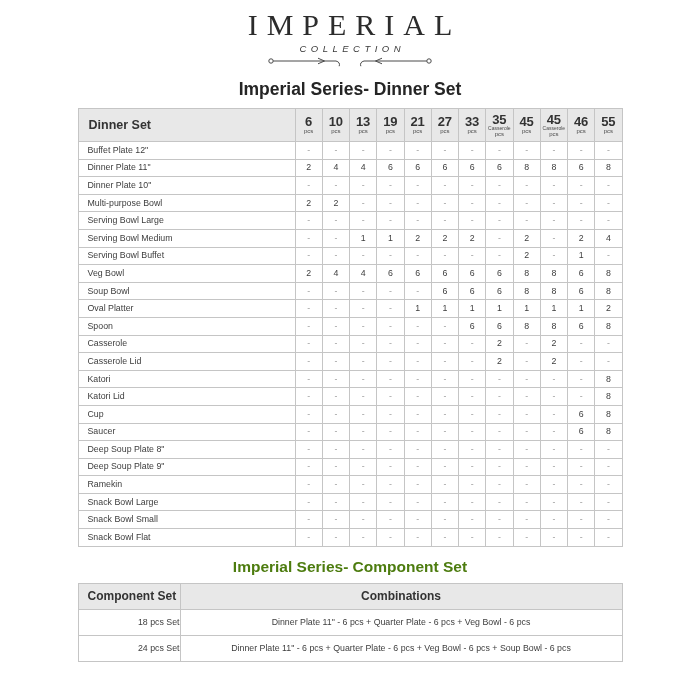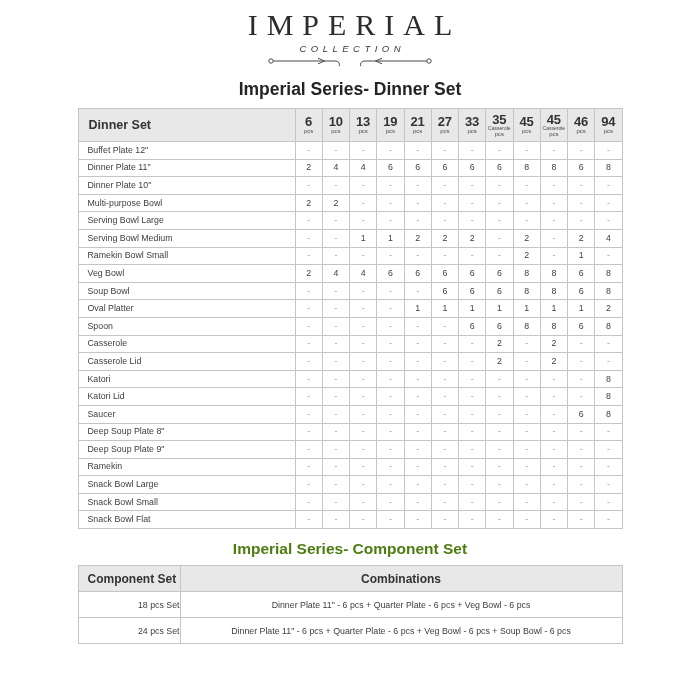--- a/index.html
+++ b/index.html
@@ -140,21 +140,21 @@
           <th class="colhead">
             <span class="num">45</span>
             <span class="note">Casserole</span>
             <span class="unit">pcs</span>
           </th>
           <th class="colhead">
             <span class="num">46</span>
             <span class="unit">pcs</span>
           </th>
           <th class="colhead">
-            <span class="num">94</span>
+            <span class="num">55</span>
             <span class="unit">pcs</span>
           </th>
         </tr>
       </thead>
     <tbody>
         <tr>
           <td class="rowlabel">Buffet Plate 12"</td>
           <td class="dash">-</td>
           <td class="dash">-</td>
           <td class="dash">-</td>
@@ -237,21 +237,21 @@
           <td>2</td>
           <td>2</td>
           <td>2</td>
           <td class="dash">-</td>
           <td>2</td>
           <td class="dash">-</td>
           <td>2</td>
           <td>4</td>
         </tr>
         <tr>
-          <td class="rowlabel">Ramekin Bowl Small</td>
+          <td class="rowlabel">Serving Bowl Buffet</td>
           <td class="dash">-</td>
           <td class="dash">-</td>
           <td class="dash">-</td>
           <td class="dash">-</td>
           <td class="dash">-</td>
           <td class="dash">-</td>
           <td class="dash">-</td>
           <td class="dash">-</td>
           <td>2</td>
           <td class="dash">-</td>
@@ -369,20 +369,35 @@
           <td class="dash">-</td>
           <td class="dash">-</td>
           <td class="dash">-</td>
           <td class="dash">-</td>
           <td class="dash">-</td>
           <td class="dash">-</td>
           <td class="dash">-</td>
           <td class="dash">-</td>
           <td class="dash">-</td>
           <td class="dash">-</td>
+          <td>8</td>
+        </tr>
+        <tr>
+          <td class="rowlabel">Cup</td>
+          <td class="dash">-</td>
+          <td class="dash">-</td>
+          <td class="dash">-</td>
+          <td class="dash">-</td>
+          <td class="dash">-</td>
+          <td class="dash">-</td>
+          <td class="dash">-</td>
+          <td class="dash">-</td>
+          <td class="dash">-</td>
+          <td class="dash">-</td>
+          <td>6</td>
           <td>8</td>
         </tr>
         <tr>
           <td class="rowlabel">Saucer</td>
           <td class="dash">-</td>
           <td class="dash">-</td>
           <td class="dash">-</td>
           <td class="dash">-</td>
           <td class="dash">-</td>
           <td class="dash">-</td>

